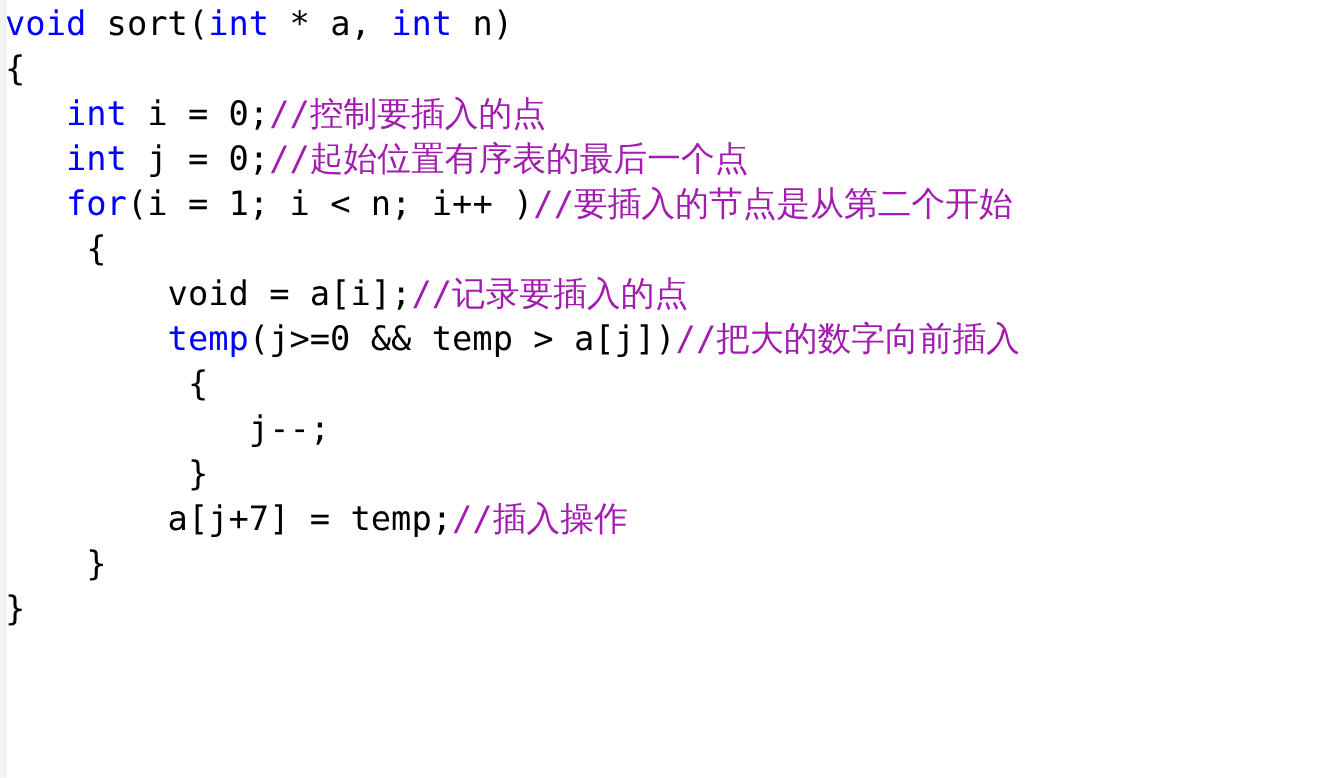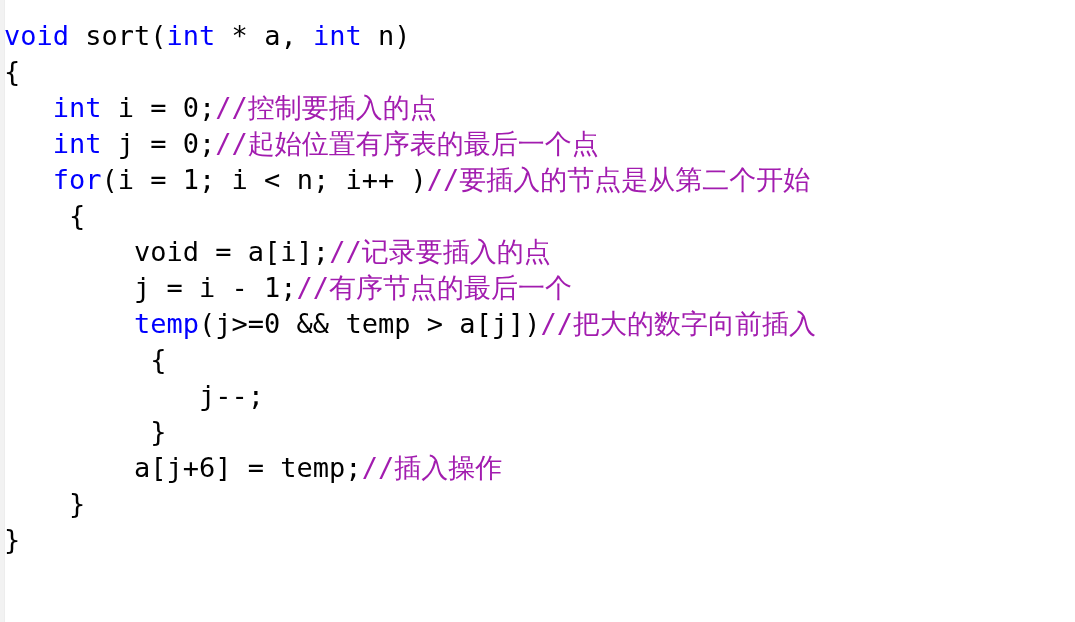--- a/index.html
+++ b/index.html
@@ -31,21 +31,21 @@
     height: 622px;
     background: #f2f2f2;
     border-right: 1px solid #ededed;
   }
 
   #code-area {
     position: absolute;
     left: 0;
     top: 0;
     width: 871px;
-    padding: 18px 0 0 0;
+    padding: 2px 0 0 0;
     margin: 0;
   }
 
   .code-line {
     height: 36px;
     line-height: 36px;
     white-space: pre;
     font-family: "DejaVu Sans Mono", monospace;
     font-size: 27px;
     letter-spacing: 0px;
@@ -75,23 +75,22 @@
   <div id="gutter-strip"></div>
 
   <div id="code-area">
       <div class="code-line"><span class="kw">void</span><span class="plain"> sort(</span><span class="kw">int</span><span class="plain"> * a, </span><span class="kw">int</span><span class="plain"> n)</span></div>
       <div class="code-line"><span class="plain">{</span></div>
       <div class="code-line"><span>   </span><span class="kw">int</span><span class="plain"> i = 0;</span><span class="cmt">//控制要插入的点</span></div>
       <div class="code-line"><span>   </span><span class="kw">int</span><span class="plain"> j = 0;</span><span class="cmt">//起始位置有序表的最后一个点</span></div>
       <div class="code-line"><span>   </span><span class="kw">for</span><span class="plain">(i = 1; i &lt; n; i++ )</span><span class="cmt">//要插入的节点是从第二个开始</span></div>
       <div class="code-line"><span>    </span><span class="plain">{</span></div>
       <div class="code-line"><span>        </span><span class="plain">void = a[i];</span><span class="cmt">//记录要插入的点</span></div>
-      <div class="code-line"><span>        </span><span class="plain">j = i - 1;</span><span class="cmt">//有序节点的最后一个</span></div>
       <div class="code-line"><span>        </span><span class="kw">temp</span><span class="plain">(j&gt;=0 &amp;&amp; temp &gt; a[j])</span><span class="cmt">//把大的数字向前插入</span></div>
       <div class="code-line"><span>         </span><span class="plain">{</span></div>
       <div class="code-line"><span>            </span><span class="plain">j--;</span></div>
       <div class="code-line"><span>         </span><span class="plain">}</span></div>
-      <div class="code-line"><span>        </span><span class="plain">a[j+6] = temp;</span><span class="cmt">//插入操作</span></div>
+      <div class="code-line"><span>        </span><span class="plain">a[j+7] = temp;</span><span class="cmt">//插入操作</span></div>
       <div class="code-line"><span>    </span><span class="plain">}</span></div>
       <div class="code-line"><span class="plain">}</span></div>
     </div>
 
 </div>
 
 </body></html>

